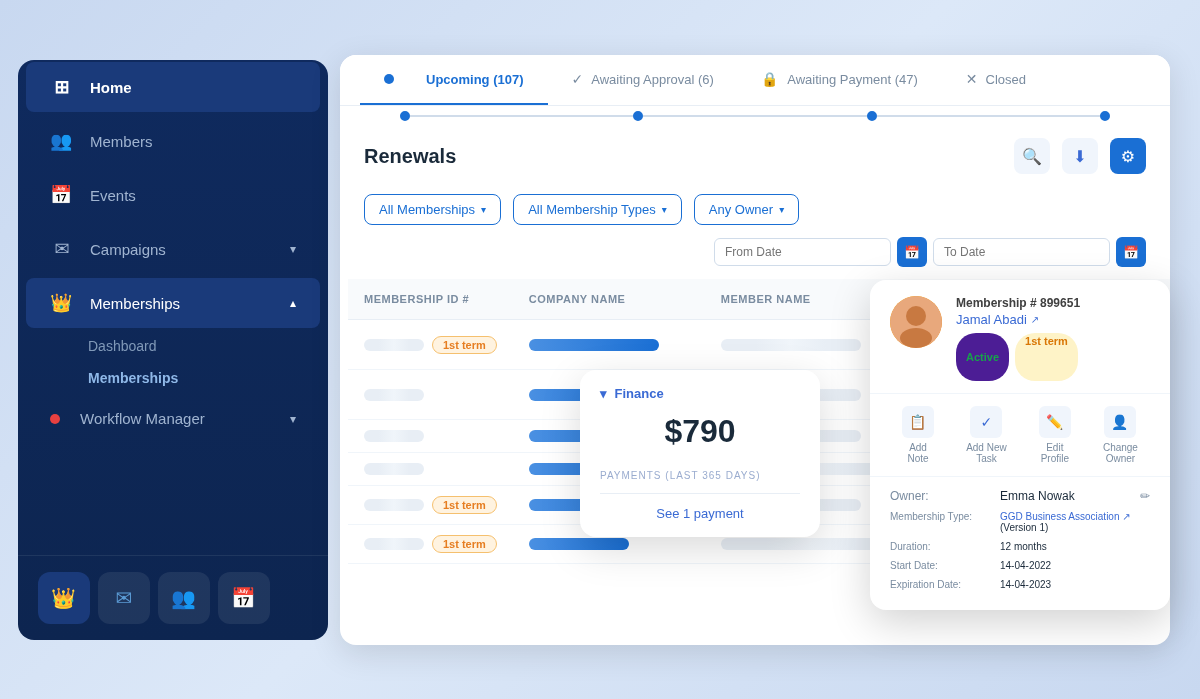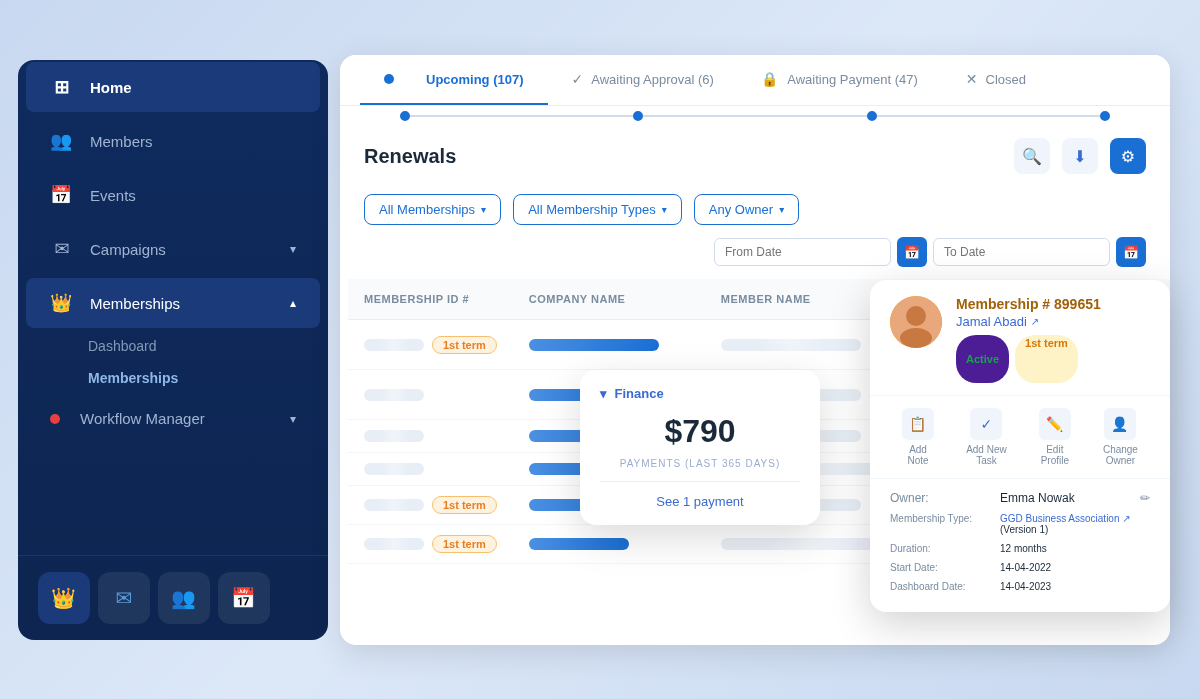--- a/index.html
+++ b/index.html
@@ -342,25 +342,25 @@
       font-weight: 600;
       margin-bottom: 12px;
     }
     .finance-amount {
       text-align: center;
       font-size: 32px;
       font-weight: 700;
       color: #1a2a3a;
     }
     .finance-label {
-      text-align: center;
+      text-align: left;
       font-size: 10px;
       color: #9aaccf;
       letter-spacing: 1px;
-      margin-top: 8px;
+      margin-top: 20px;
       margin-bottom: 12px;
     }
     .finance-link {
       text-align: center;
       color: #3a6ad4;
       font-size: 13px;
       border-top: 1px solid #e8eef5;
       padding-top: 12px;
       cursor: pointer;
       font-weight: 500;
@@ -393,23 +393,23 @@
       background: linear-gradient(135deg, #f5a623, #e8831a);
       overflow: hidden;
       flex-shrink: 0;
       display: flex;
       align-items: center;
       justify-content: center;
       font-size: 22px;
     }
     .detail-info { flex: 1; }
     .detail-id {
-      font-size: 14px;
+      font-size: 12px;
       font-weight: 700;
-      color: #a16207;
+      color: #404040;
     }
     .detail-name {
       color: #3a6ad4;
       font-size: 13px;
       margin-top: 2px;
       cursor: pointer;
       display: flex;
       align-items: center;
       gap: 4px;
     }
@@ -811,17 +811,17 @@
     </div>
     <div class="detail-field">
       <span class="detail-field-label">Duration:</span>
       <span class="detail-field-value">12 months</span>
     </div>
     <div class="detail-field">
       <span class="detail-field-label">Start Date:</span>
       <span class="detail-field-value">14-04-2022</span>
     </div>
     <div class="detail-field">
-      <span class="detail-field-label">Dashboard Date:</span>
+      <span class="detail-field-label">Expiration Date:</span>
       <span class="detail-field-value">14-04-2023</span>
     </div>
   </div>
 </div>
 
 </body></html>

